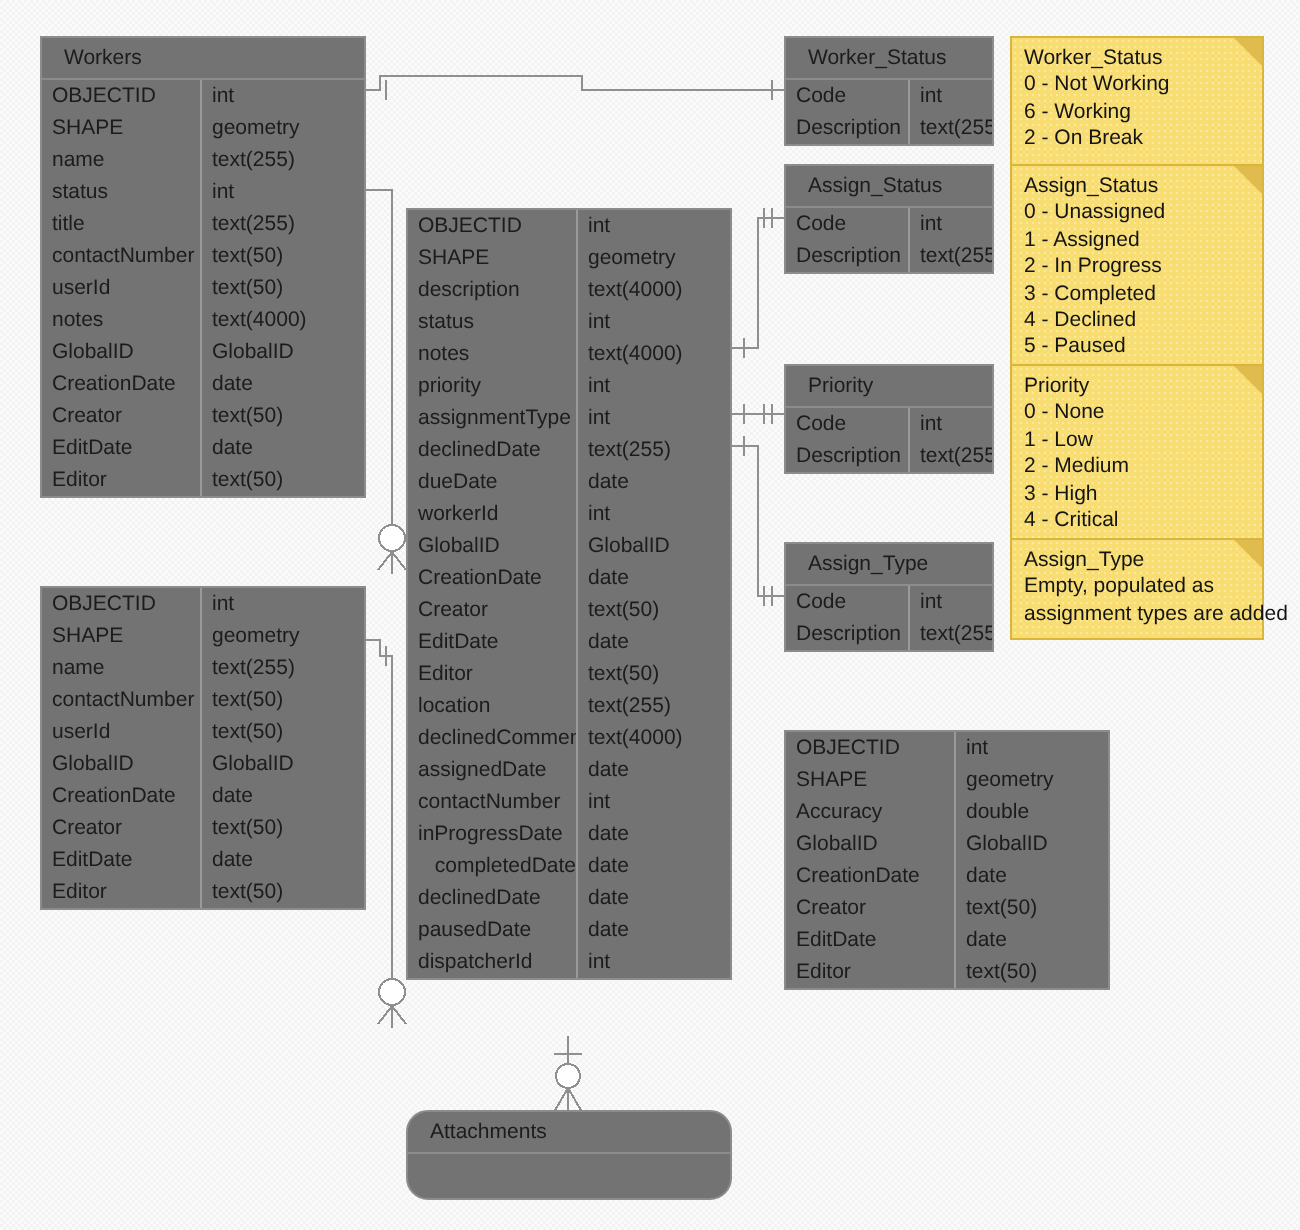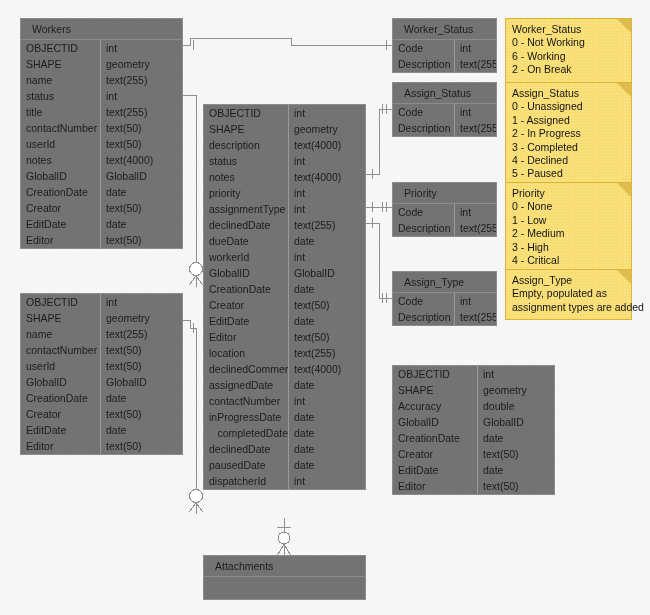--- a/index.html
+++ b/index.html
@@ -438,21 +438,21 @@
         <div class="ename" style="width: 85px;">EditDate</div>
         <div class="etype">date</div>
       </div>
       <div class="erow">
         <div class="ename" style="width: 85px;">Editor</div>
         <div class="etype">text(50)</div>
       </div>
     </div>
 </div>
 
-<div class="entity empty" id="e-attachments" style="left: 203px; top: 555px; width: 163px;">
+<div class="entity empty" id="e-attachments" style="left: 203px; top: 555px; width: 163px; border-radius: 11px;">
   <div class="ehead">Attachments</div>
   <div class="ebody"></div>
 </div>
 
 <div class="note" id="n-0" style="left: 505px; top: 18px; width: 127px; min-height: 56px;">
   <div class="fold"></div>
   <div class="ncontent">
       <span class="nline">Worker_Status</span>
       <span class="nline">0 - Not Working</span>
       <span class="nline">6 - Working</span>

